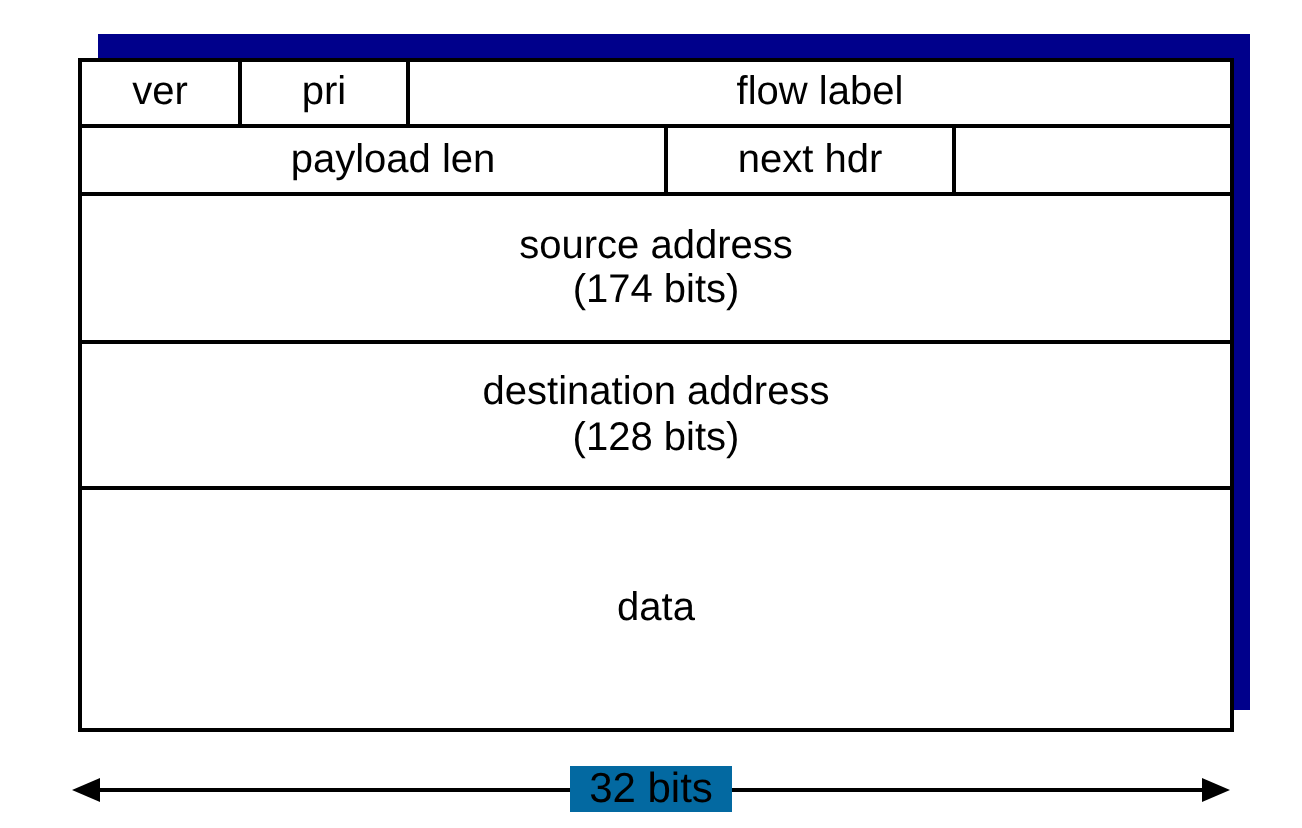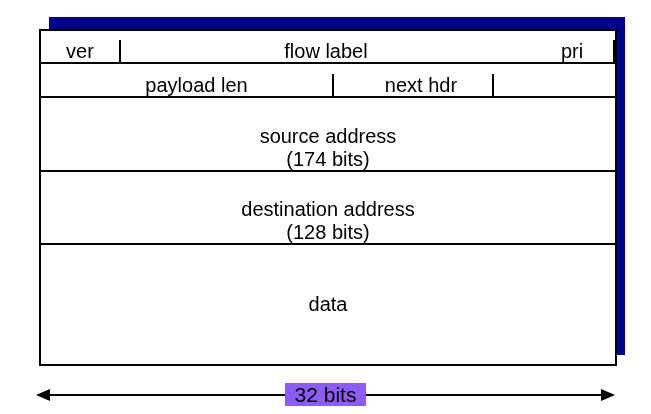--- a/index.html
+++ b/index.html
@@ -49,21 +49,20 @@
   .row {
     position: absolute;
     left: 0;
     width: 100%;
     box-sizing: border-box;
     display: flex;
   }
 
   .row-sep {
     border-bottom: 2px solid #000000;
-    align-items: flex-end;
   }
 
   .cell {
     box-sizing: border-box;
     display: flex;
     align-items: center;
     justify-content: center;
     text-align: center;
     font-size: 20px;
     line-height: 1.12;
@@ -79,21 +78,21 @@
   #row-payload    { top: 33px;  height: 34px; padding-left: 20px; }
   #row-source     { top: 67px;  height: 74px; }
   #row-dest       { top: 141px; height: 73px; }
   #row-data       { top: 214px; height: 119px; align-items: center; }
 
   
   .c-ver      { width: 80px; }
   .c-pri      { width: 84px; }
   .c-flow     { flex: 1; }
   .c-payload  { width: 273px; }
-  .c-nexthdr  { width: 144px; margin-left: 16px; }
+  .c-nexthdr  { width: 144px; }
   .c-hoplimit { flex: 1; }
   .c-full     { flex: 1; }
 
   
   .ruler {
     position: absolute;
     left: 34px;
     top: 379px;
     width: 583px;
     height: 32px;
@@ -102,37 +101,37 @@
   .ruler-label {
     position: absolute;
     left: 0; top: 0;
     width: 583px;
     text-align: center;
     font-size: 21px;
     line-height: 32px;
     background: transparent;
   }
   .ruler-label span {
-    background: #8b5cf6;
+    background: #0369a1;
     padding: 0 10px;
   }
 </style>
 </head>
 <body>
 
 <div id="diagram-root">
 
   <div class="shadow-block"></div>
 
   <div class="packet-box">
 
     <div class="row row-sep" id="row-version">
       <div class="cell cell-sep c-ver">ver</div>
+      <div class="cell cell-sep c-pri">pri</div>
       <div class="cell c-flow">flow label</div>
-      <div class="cell cell-sep c-pri">pri</div>
     </div>
 
     <div class="row row-sep" id="row-payload">
       <div class="cell cell-sep c-payload">payload len</div>
       <div class="cell cell-sep c-nexthdr">next hdr</div>
     </div>
 
     <div class="row row-sep" id="row-source">
       <div class="cell c-full">source address
 (174 bits)</div>

